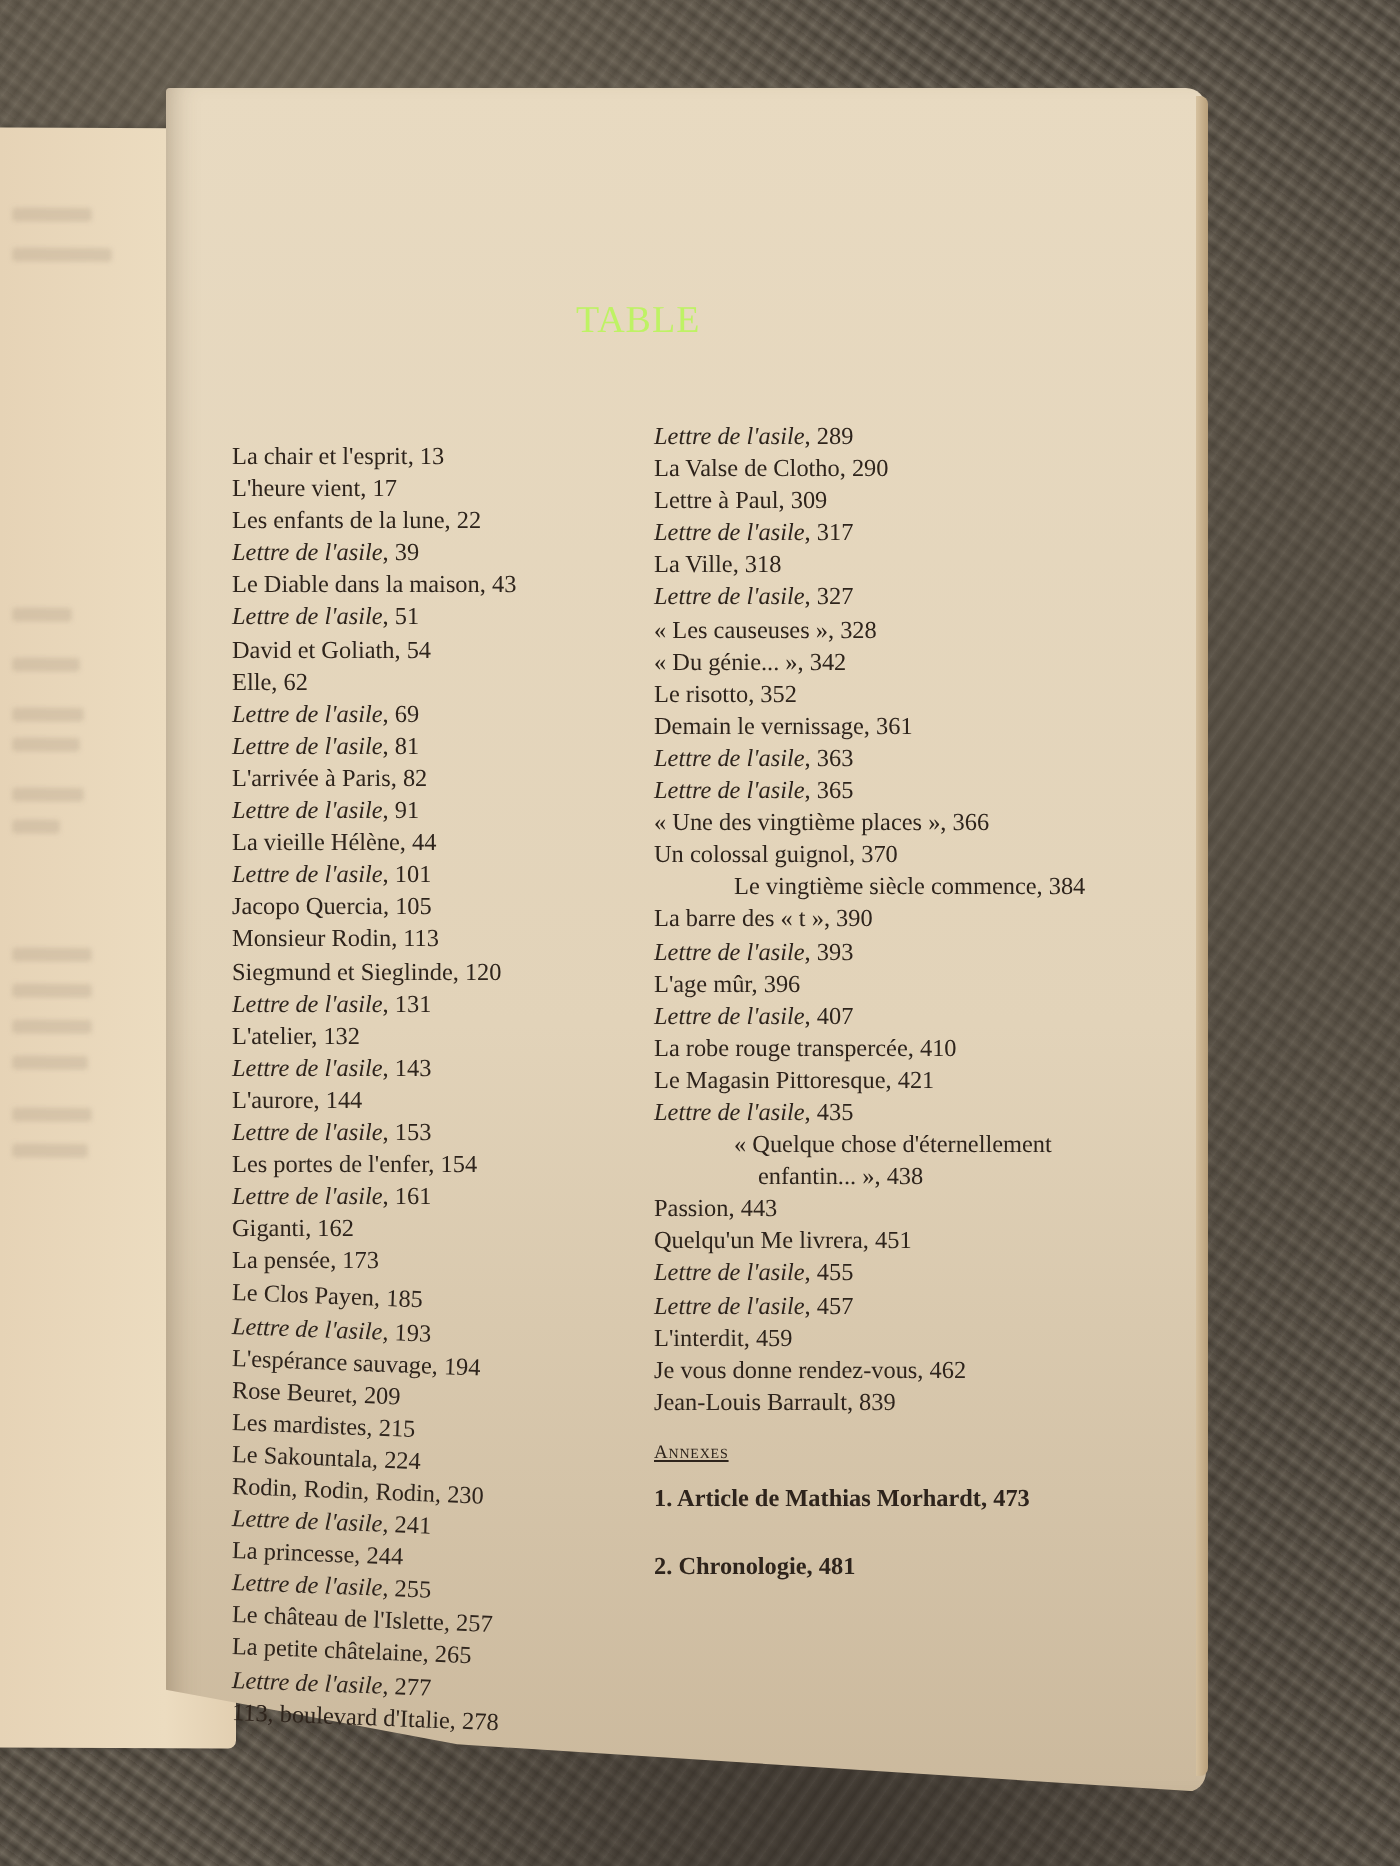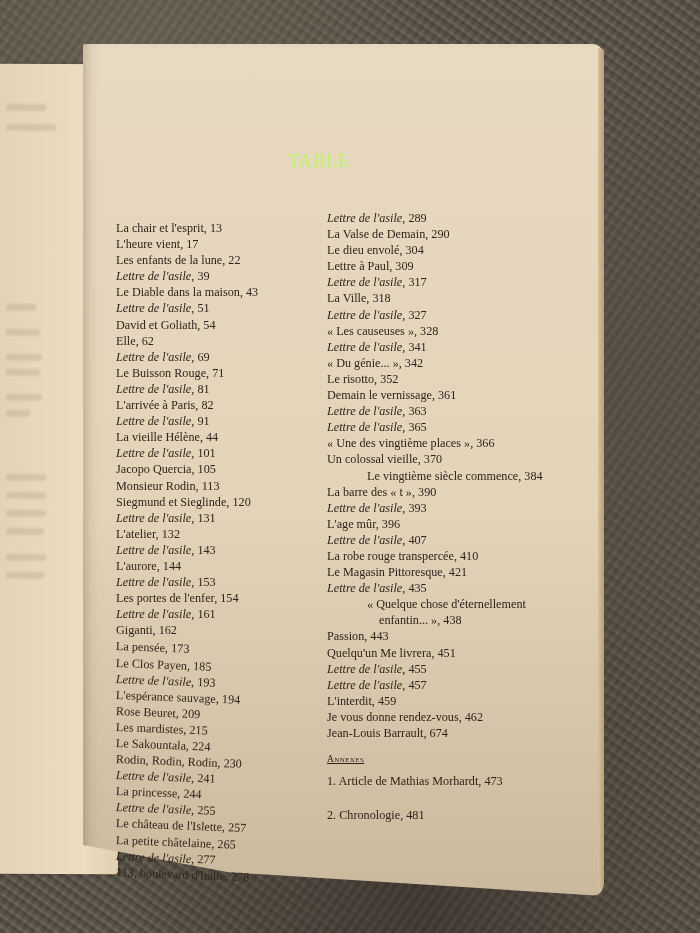--- a/index.html
+++ b/index.html
@@ -43,21 +43,21 @@
     }
     .col {
       position: absolute; font-size: 12.2px; line-height: 16.1px; color: #2e241c;
     }
     .col-left { left: 116px; top: 220px; width: 200px; }
     .col-right { left: 327px; top: 210px; width: 225px; }
     .entry { white-space: nowrap; }
     .entry.italic .t { font-style: italic; }
     .entry.wrap { white-space: normal; padding-left: 12px; text-indent: -12px; margin-left: 40px; }
     .annexes-head { margin-top: 10px; font-size: 9.5px; font-variant: small-caps; letter-spacing: 0.4px; text-decoration: underline; }
-    .annex { margin-top: 6px; padding-left: 14px; text-indent: -14px; white-space: normal; }
+    .annex { margin-top: 6px; padding-left: 14px; text-indent: -14px; white-space: normal; font-weight: bold; }
     .annex + .annex { margin-top: 18px; }
     
     .col-left .entry:nth-child(n+27) { transform: rotate(2.2deg); transform-origin: left center; }
   </style>
 </head>
 <body>
 
 <div class="rug-overlay"></div>
 
 <div class="left-page">
@@ -85,21 +85,20 @@
 <div class="col col-left" id="col-left">
     <div class="entry"><span class="t">La chair et l'esprit</span><span>, </span><span>13</span></div>
     <div class="entry"><span class="t">L'heure vient</span><span>, </span><span>17</span></div>
     <div class="entry"><span class="t">Les enfants de la lune</span><span>, </span><span>22</span></div>
     <div class="entry italic"><span class="t">Lettre de l'asile</span><span>, </span><span>39</span></div>
     <div class="entry"><span class="t">Le Diable dans la maison</span><span>, </span><span>43</span></div>
     <div class="entry italic"><span class="t">Lettre de l'asile</span><span>, </span><span>51</span></div>
     <div class="entry"><span class="t">David et Goliath</span><span>, </span><span>54</span></div>
     <div class="entry"><span class="t">Elle</span><span>, </span><span>62</span></div>
     <div class="entry italic"><span class="t">Lettre de l'asile</span><span>, </span><span>69</span></div>
-    <div class="entry"><span class="t">Le Buisson Rouge</span><span>, </span><span>71</span></div>
     <div class="entry italic"><span class="t">Lettre de l'asile</span><span>, </span><span>81</span></div>
     <div class="entry"><span class="t">L'arrivée à Paris</span><span>, </span><span>82</span></div>
     <div class="entry italic"><span class="t">Lettre de l'asile</span><span>, </span><span>91</span></div>
     <div class="entry"><span class="t">La vieille Hélène</span><span>, </span><span>44</span></div>
     <div class="entry italic"><span class="t">Lettre de l'asile</span><span>, </span><span>101</span></div>
     <div class="entry"><span class="t">Jacopo Quercia</span><span>, </span><span>105</span></div>
     <div class="entry"><span class="t">Monsieur Rodin</span><span>, </span><span>113</span></div>
     <div class="entry"><span class="t">Siegmund et Sieglinde</span><span>, </span><span>120</span></div>
     <div class="entry italic"><span class="t">Lettre de l'asile</span><span>, </span><span>131</span></div>
     <div class="entry"><span class="t">L'atelier</span><span>, </span><span>132</span></div>
@@ -121,50 +120,48 @@
     <div class="entry"><span class="t">La princesse</span><span>, </span><span>244</span></div>
     <div class="entry italic"><span class="t">Lettre de l'asile</span><span>, </span><span>255</span></div>
     <div class="entry"><span class="t">Le château de l'Islette</span><span>, </span><span>257</span></div>
     <div class="entry"><span class="t">La petite châtelaine</span><span>, </span><span>265</span></div>
     <div class="entry italic"><span class="t">Lettre de l'asile</span><span>, </span><span>277</span></div>
     <div class="entry"><span class="t">113, boulevard d'Italie</span><span>, </span><span>278</span></div>
   </div>
 <div class="col col-right" id="col-right">
   <div id="col-right-entries">
       <div class="entry italic"><span class="t">Lettre de l'asile</span><span>, </span><span>289</span></div>
-      <div class="entry"><span class="t">La Valse de Demain</span><span>, </span><span>290</span></div>
-      <div class="entry"><span class="t">Le dieu envolé</span><span>, </span><span>304</span></div>
+      <div class="entry"><span class="t">La Valse de Clotho</span><span>, </span><span>290</span></div>
       <div class="entry"><span class="t">Lettre à Paul</span><span>, </span><span>309</span></div>
       <div class="entry italic"><span class="t">Lettre de l'asile</span><span>, </span><span>317</span></div>
       <div class="entry"><span class="t">La Ville</span><span>, </span><span>318</span></div>
       <div class="entry italic"><span class="t">Lettre de l'asile</span><span>, </span><span>327</span></div>
       <div class="entry"><span class="t">« Les causeuses »</span><span>, </span><span>328</span></div>
-      <div class="entry italic"><span class="t">Lettre de l'asile</span><span>, </span><span>341</span></div>
       <div class="entry"><span class="t">« Du génie... »</span><span>, </span><span>342</span></div>
       <div class="entry"><span class="t">Le risotto</span><span>, </span><span>352</span></div>
       <div class="entry"><span class="t">Demain le vernissage</span><span>, </span><span>361</span></div>
       <div class="entry italic"><span class="t">Lettre de l'asile</span><span>, </span><span>363</span></div>
       <div class="entry italic"><span class="t">Lettre de l'asile</span><span>, </span><span>365</span></div>
       <div class="entry"><span class="t">« Une des vingtième places »</span><span>, </span><span>366</span></div>
-      <div class="entry"><span class="t">Un colossal vieille</span><span>, </span><span>370</span></div>
+      <div class="entry"><span class="t">Un colossal guignol</span><span>, </span><span>370</span></div>
       <div class="entry wrap"><span class="t">Le vingtième siècle commence</span><span>, </span><span>384</span></div>
       <div class="entry"><span class="t">La barre des « t »</span><span>, </span><span>390</span></div>
       <div class="entry italic"><span class="t">Lettre de l'asile</span><span>, </span><span>393</span></div>
       <div class="entry"><span class="t">L'age mûr</span><span>, </span><span>396</span></div>
       <div class="entry italic"><span class="t">Lettre de l'asile</span><span>, </span><span>407</span></div>
       <div class="entry"><span class="t">La robe rouge transpercée</span><span>, </span><span>410</span></div>
       <div class="entry"><span class="t">Le Magasin Pittoresque</span><span>, </span><span>421</span></div>
       <div class="entry italic"><span class="t">Lettre de l'asile</span><span>, </span><span>435</span></div>
       <div class="entry wrap"><span class="t">« Quelque chose d'éternellement enfantin... »</span><span>, </span><span>438</span></div>
       <div class="entry"><span class="t">Passion</span><span>, </span><span>443</span></div>
       <div class="entry"><span class="t">Quelqu'un Me livrera</span><span>, </span><span>451</span></div>
       <div class="entry italic"><span class="t">Lettre de l'asile</span><span>, </span><span>455</span></div>
       <div class="entry italic"><span class="t">Lettre de l'asile</span><span>, </span><span>457</span></div>
       <div class="entry"><span class="t">L'interdit</span><span>, </span><span>459</span></div>
       <div class="entry"><span class="t">Je vous donne rendez-vous</span><span>, </span><span>462</span></div>
-      <div class="entry"><span class="t">Jean-Louis Barrault</span><span>, </span><span>674</span></div>
+      <div class="entry"><span class="t">Jean-Louis Barrault</span><span>, </span><span>839</span></div>
     </div>
   <div class="annexes-head">Annexes</div>
   <div id="annex-list">
       <div class="annex"><span>1.</span> <span>Article de Mathias Morhardt</span>, <span>473</span></div>
       <div class="annex"><span>2.</span> <span>Chronologie</span>, <span>481</span></div>
     </div>
 </div>
 
 </body></html>

